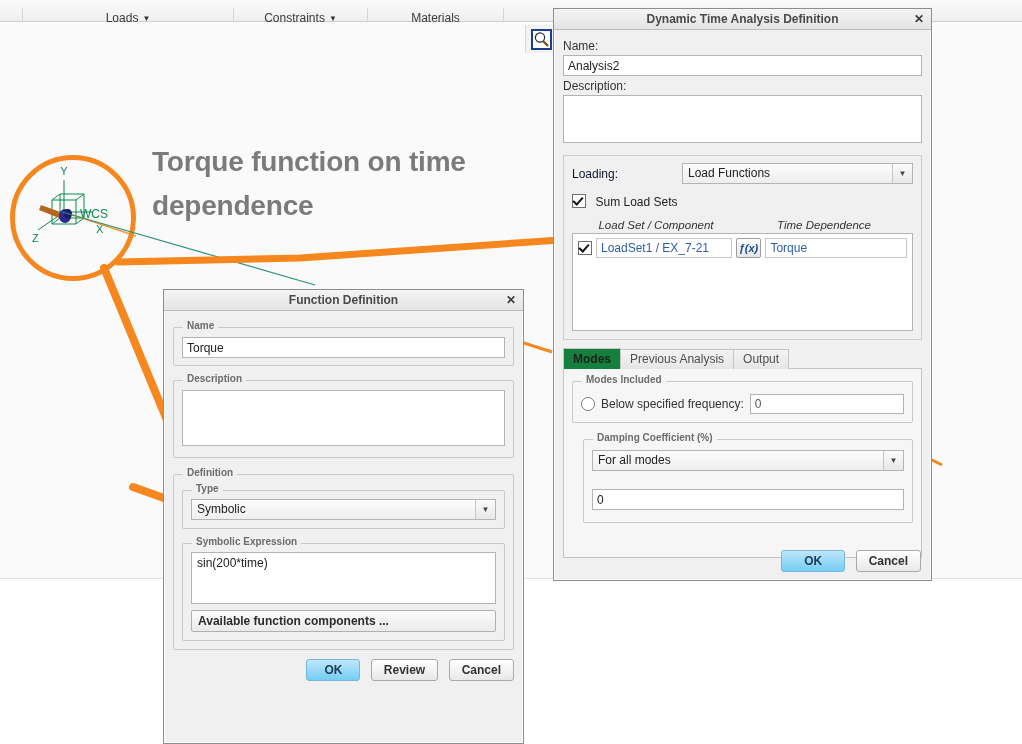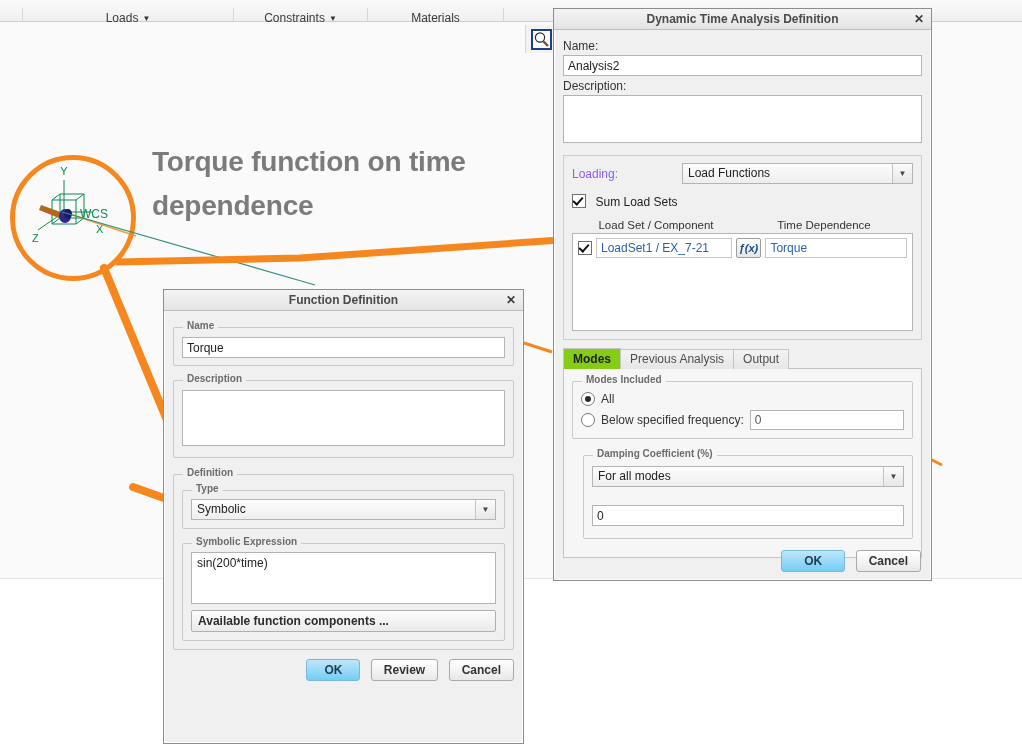--- a/index.html
+++ b/index.html
@@ -143,24 +143,24 @@
 
   
   #dlg-dyn { left:553px; top:8px; width:379px; height:573px; }
   #dlg-dyn .dlg-body { padding:6px 9px 8px 9px; }
 
   .loadpanel {
     border:1px solid #cdcdcd; background:#f0f0f0; padding:7px 8px 8px 8px;
     margin-top:8px; box-sizing:border-box;
   }
   .row-loading { display:flex; align-items:center; }
-  .row-loading .lbl { font-size:12px; color:#8b5cf6; width:110px; }
+  .row-loading .lbl { font-size:12px; color:#0f172a; width:110px; }
   .row-loading .combo { flex:1; }
 
-  .colheads { display:flex; margin-top:9px; font-size:11.5px; color:#333; }
+  .colheads { display:flex; margin-top:9px; font-size:11.5px; color:#333;font-style:italic; }
   .colheads .c1 { width:168px; text-align:center; }
   .colheads .c2 { width:168px; text-align:center; }
 
   .listbox {
     border:1px solid #b4b4b4; background:#ffffff; height:98px;
     margin-top:2px; padding:4px 5px; box-sizing:border-box;
   }
   .lrow { display:flex; align-items:center; }
   .lrow .cell-name {
     width:136px; height:20px; line-height:18px; box-sizing:border-box;
@@ -182,21 +182,21 @@
 
   .tabs { margin-top:9px; display:flex; align-items:flex-end; height:20px; }
   .tab {
     height:20px; line-height:19px; padding:0 9px; box-sizing:border-box;
     font-size:12px; color:#4e4e4e; cursor:pointer;
     border:1px solid #c4c4c4; border-bottom:none;
     background:linear-gradient(#f3f3f3,#e6e6e6);
     margin-right:-1px;
   }
   .tab.active {
-    background:#84cc16; color:#1f1f1f; font-weight:bold; height:21px; line-height:20px;
+    background:#15803d; color:#1f1f1f; font-weight:bold; height:21px; line-height:20px;
   }
   .tabpanel {
     border:1px solid #c4c4c4; background:#f6f6f6; padding:6px 8px 8px 8px;
     height:190px; box-sizing:border-box; margin-top:-1px;
   }
   .gb-inner { background:#f6f6f6; }
   .gb-inner > .gb-title { background:#f6f6f6; }
 
   .modes-row { display:flex; align-items:center; margin-top:2px; font-size:12px; color:#333; }
   .modes-row .lab { margin-left:6px; }
@@ -346,24 +346,20 @@
       <div class="tabs">
         <div class="tab active">Modes</div>
         <div class="tab">Previous Analysis</div>
         <div class="tab">Output</div>
       </div>
 
       <div class="tabpanel">
 
         <div class="groupbox gb-inner" style="margin-top:6px;padding-top:8px;">
           <span class="gb-title">Modes Included</span>
-          <div class="modes-row">
-            <span class="radio on"></span>
-            <span class="lab">All</span>
-          </div>
           <div class="modes-row" style="margin-top:4px;">
             <span class="radio"></span>
             <span class="lab">Below specified frequency:</span>
             <input class="txt grey freq-input" type="text" value="0" style="">
           </div>
         </div>
 
         <div class="groupbox gb-inner" style="margin-top:16px;padding-top:10px;padding-bottom:12px;margin-left:11px;">
           <span class="gb-title">Damping Coefficient (%)</span>
           <div class="combo">

